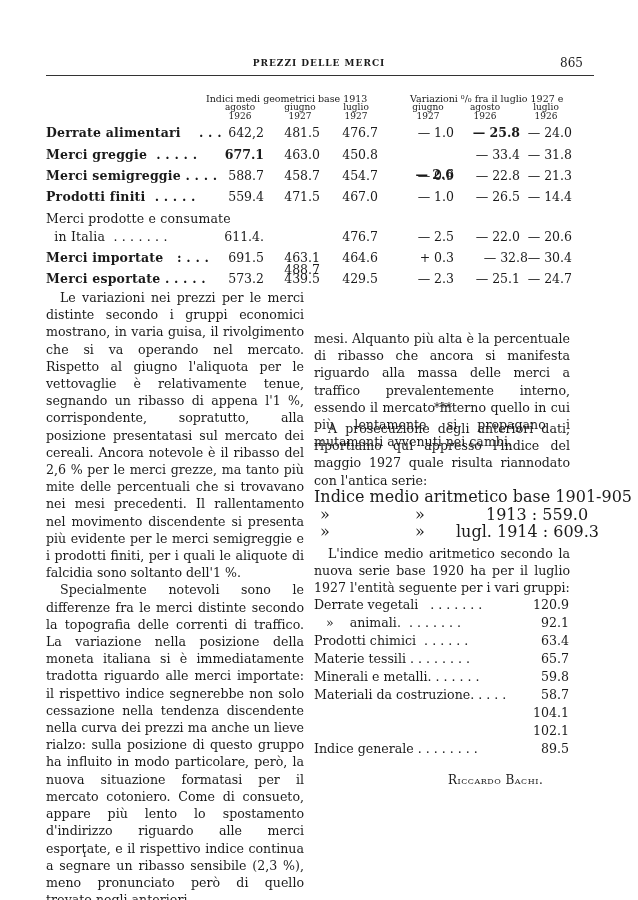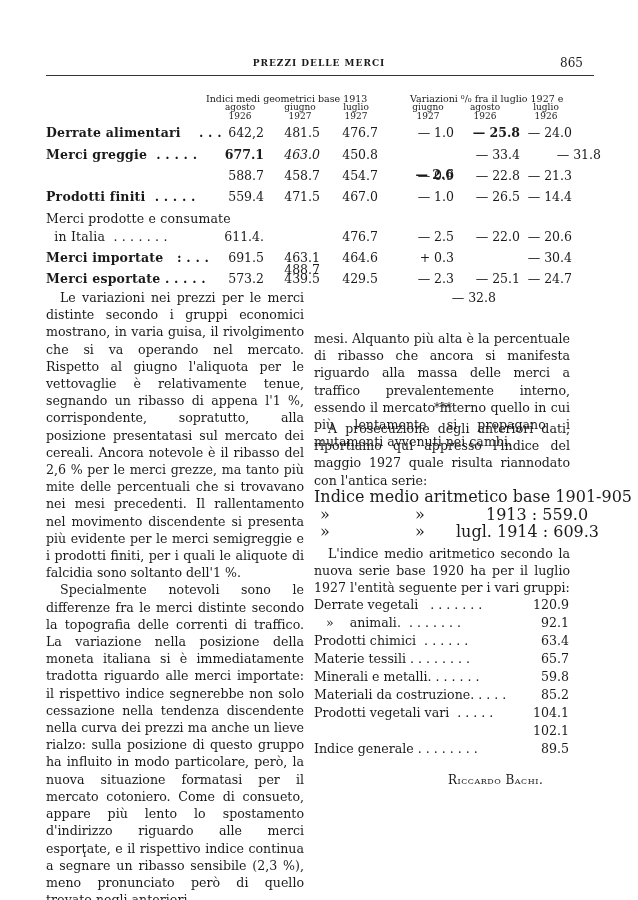--- a/index.html
+++ b/index.html
@@ -78,27 +78,28 @@
     <span class="c" style="left:214px;">642,2</span>
     <span class="c" style="left:270px;">481.5</span>
     <span class="c" style="left:328px;">476.7</span>
     <span class="c" style="left:404px;">— 1.0</span>
     <span class="c bold" style="left:464px; width:56px;">— 25.8</span>
     <span class="c" style="left:516px; width:56px;">— 24.0</span>
   </div>
   <div class="row" style="top:147px;">
     <span class="lbl">Merci greggie  . . . . .</span>
     <span class="c bold" style="left:214px;">677.1</span>
-    <span class="c" style="left:270px;font-style:italic;">463.0</span>
+    <span class="c" style="left:270px;">463.0</span>
     <span class="c" style="left:328px;">450.8</span>
     <span class="c bold" style="left:404px;margin-top:20px;">— 2.6</span>
     <span class="c" style="left:464px; width:56px;">— 33.4</span>
-    <span class="c" style="left:535px; width:56px;padding-left:10px;">— 31.8</span>
+    <span class="c" style="left:516px; width:56px;">— 31.8</span>
   </div>
   <div class="row" style="top:168px;">
+    <span class="lbl">Merci semigreggie . . . .</span>
     <span class="c" style="left:214px;">588.7</span>
     <span class="c" style="left:270px;">458.7</span>
     <span class="c" style="left:328px;">454.7</span>
     <span class="c" style="left:404px;">— 0.9</span>
     <span class="c" style="left:464px; width:56px;">— 22.8</span>
     <span class="c" style="left:516px; width:56px;">— 21.3</span>
   </div>
   <div class="row" style="top:189px;">
     <span class="lbl">Prodotti finiti  . . . . .</span>
     <span class="c" style="left:214px;">559.4</span>
@@ -119,21 +120,21 @@
     <span class="c" style="left:404px;">— 2.5</span>
     <span class="c" style="left:464px; width:56px;">— 22.0</span>
     <span class="c" style="left:516px; width:56px;">— 20.6</span>
   </div>
   <div class="row" style="top:250px;">
     <span class="lbl">Merci importate   : . . .</span>
     <span class="c" style="left:214px;">691.5</span>
     <span class="c" style="left:270px;">463.1</span>
     <span class="c" style="left:328px;">464.6</span>
     <span class="c" style="left:404px;">+ 0.3</span>
-    <span class="c" style="left:440px; width:56px;margin-top:40px;">— 32.8</span>
+    <span class="c" style="left:472px; width:56px;">— 32.8</span>
     <span class="c" style="left:516px; width:56px;">— 30.4</span>
   </div>
   <div class="row" style="top:271px;">
     <span class="lbl">Merci esportate . . . . .</span>
     <span class="c" style="left:214px;">573.2</span>
     <span class="c" style="left:270px;">439.5</span>
     <span class="c" style="left:328px;">429.5</span>
     <span class="c" style="left:404px;">— 2.3</span>
     <span class="c" style="left:464px; width:56px;">— 25.1</span>
     <span class="c" style="left:516px; width:56px;">— 24.7</span>
@@ -183,24 +184,23 @@
   <div class="grp-row" style="top:651px;">
       <span class="gl">Materie tessili . . . . . . . .</span>
       <span class="gv">65.7</span>
     </div>
   <div class="grp-row" style="top:669px;">
       <span class="gl">Minerali e metalli. . . . . . .</span>
       <span class="gv">59.8</span>
     </div>
   <div class="grp-row" style="top:687px;">
       <span class="gl">Materiali da costruzione. . . . .</span>
-      <span class="gv">85.2</span>
+      <span class="gv">58.7</span>
     </div>
   <div class="grp-row" style="top:705px;">
-      <span class="gl">Prodotti vegetali vari  . . . . .</span>
       <span class="gv">104.1</span>
     </div>
   <div class="grp-row" style="top:723px;">
       <span class="gv">102.1</span>
     </div>
   <div class="grp-row" style="top:741px;">
       <span class="gl">Indice generale . . . . . . . .</span>
       <span class="gv">89.5</span>
     </div>
 </div>

